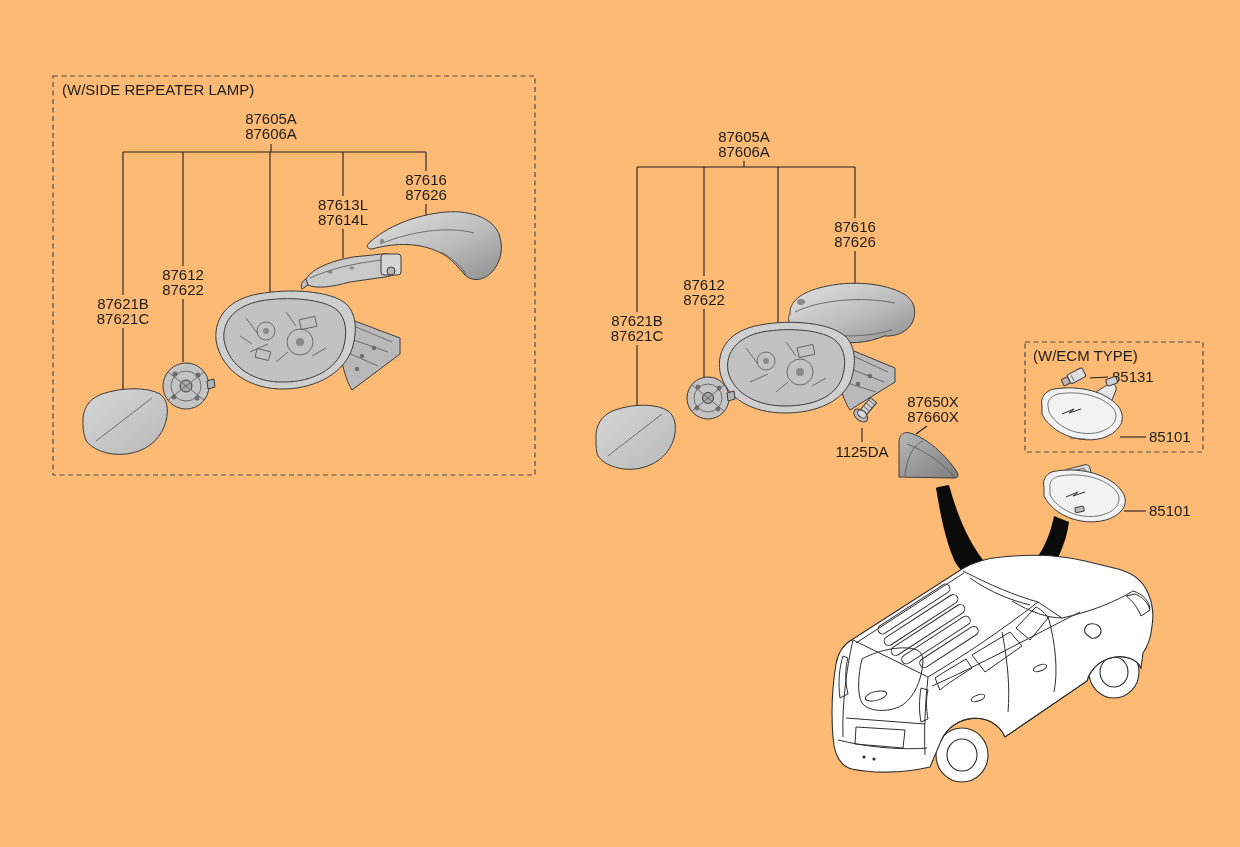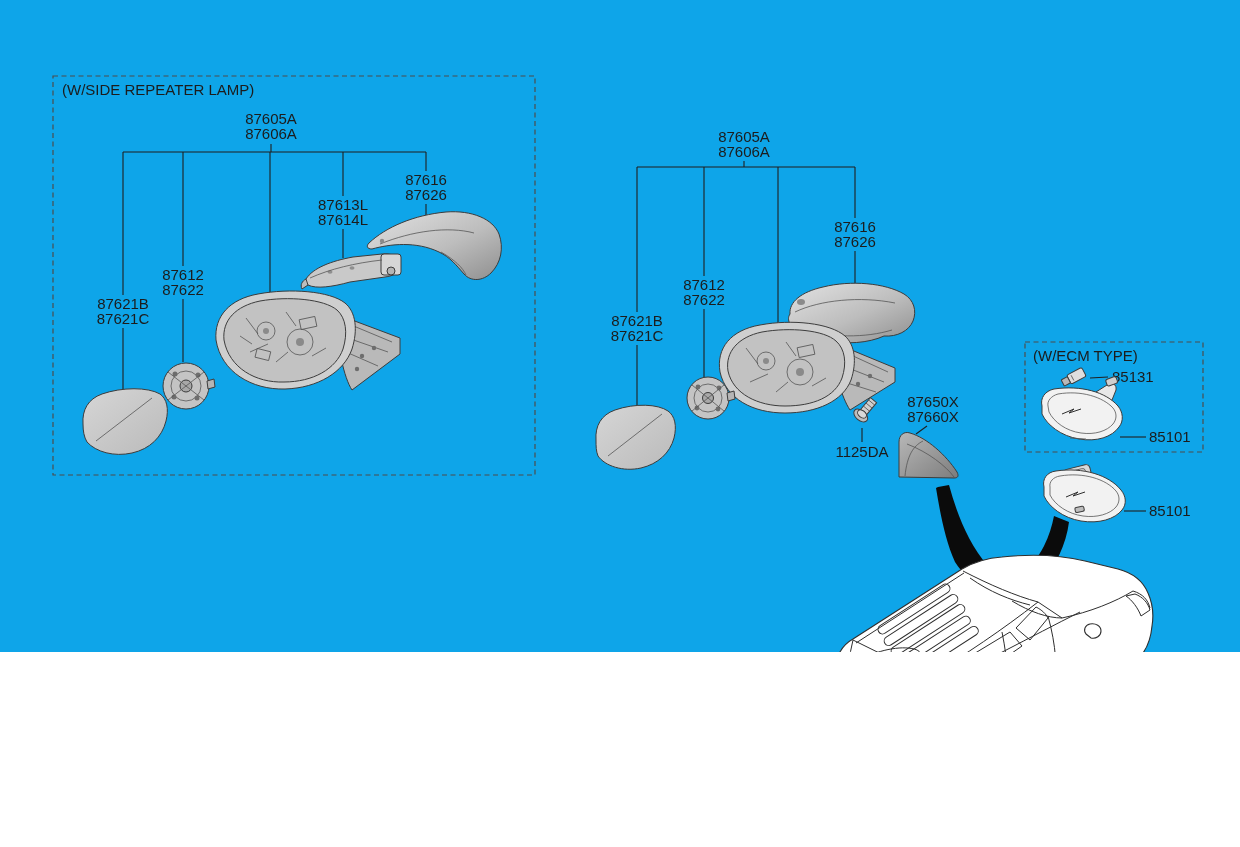--- a/index.html
+++ b/index.html
@@ -1,16 +1,16 @@
 <!DOCTYPE html>
 <html><head>
 <meta charset="utf-8">
 <style>
   html,body{margin:0;padding:0;background:#ffffff;}
-  .stage{position:relative;width:1240px;height:652px;background:#0ea5e9;overflow:hidden;}
+  .stage{position:relative;width:1240px;height:847px;background:#fdba74;overflow:hidden;}
   .lbl{font-family:"Liberation Sans","DejaVu Sans",sans-serif;font-size:15px;fill:#1c1c1c;}
   .mid{text-anchor:middle;}
   .ln{stroke:#1f1f1f;stroke-width:1.1;fill:none;}
   .dash{fill:none;stroke:#4d4d4d;stroke-width:1.2;stroke-dasharray:5 3.5;}
   .p{stroke:#3c3c3c;stroke-width:1;}
   .pd{stroke:#555;stroke-width:.8;fill:none;}
   .car{fill:#ffffff;stroke:#2e2e2e;stroke-width:1.1;}
   .carln{fill:none;stroke:#2e2e2e;stroke-width:1;}
   .blk{fill:#0b0b0b;stroke:none;}
 </style>

